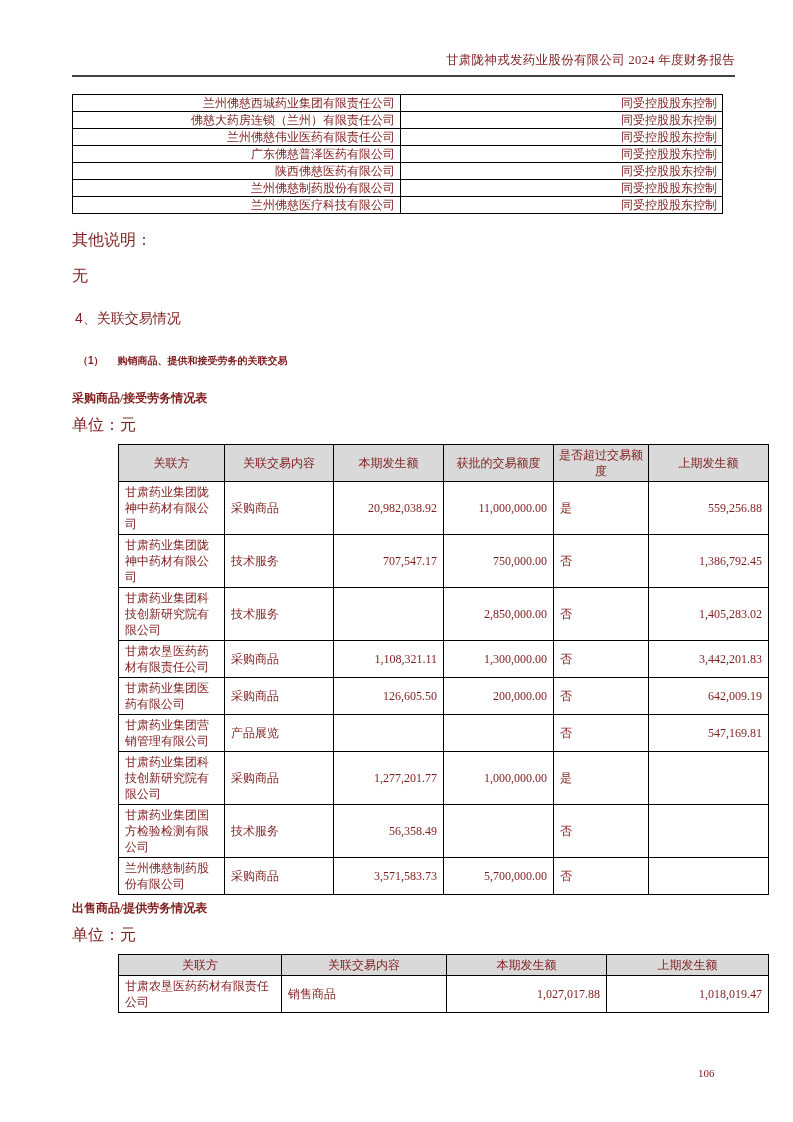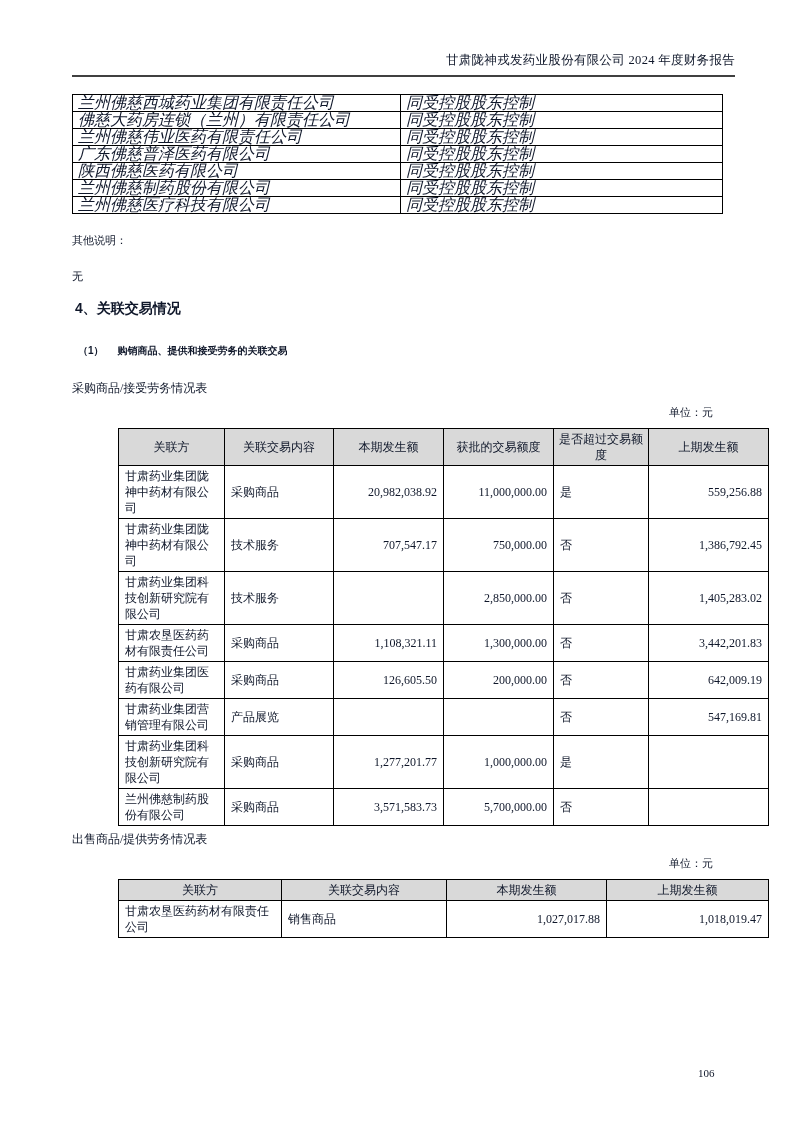--- a/index.html
+++ b/index.html
@@ -4,57 +4,57 @@
 <style>
   * { margin:0; padding:0; box-sizing:border-box; }
   html,body { background:#888; }
   .page {
     position:relative;
     width:793px; height:1122px;
     margin:0 auto;
     background:#ffffff;
     overflow:hidden;
     font-family:"Liberation Serif","DejaVu Serif",serif;
-    color:#0f172a;
+    color:#7f1d1d;
   }
   .content { position:absolute; left:72px; top:0; width:663px; }
 
   
   .doc-header {
     padding-top:52px; padding-bottom:6px;
     text-align:right;
     font-size:12.5px; letter-spacing:0.3px;
     border-bottom:2px solid #404040;
   }
 
   
   table { border-collapse:collapse; width:650px; table-layout:fixed; }
   td, th { border:1px solid #000; vertical-align:middle; word-break:break-all; }
 
   
   .rel-table { margin-top:17px; }
-  .rel-table td { font-size:16px; line-height:14px; padding:1px 5px; text-align:left;font-style:italic; }
-
-  
-  .para { font-size:11px; line-height:14px; }
+  .rel-table td { font-size:12px; line-height:14px; padding:1px 5px; text-align:right; }
+
+  
+  .para { font-size:16px; line-height:14px; }
   .notes-label { margin-top:19px; }
   .notes-value { margin-top:22px; }
   .h-section {
-    margin-top:17px; margin-left:3px;
+    margin-top:27px; margin-left:3px;
     font-family:"Liberation Sans","DejaVu Sans",sans-serif;
-    font-weight:bold; font-size:14px;
+    font-weight:normal; font-size:14px;
   }
   .h-sub {
     margin-top:26px; margin-left:6px;
     font-family:"Liberation Sans","DejaVu Sans",sans-serif;
     font-weight:bold; font-size:10px;
   }
   .h-sub .sub-num { margin-right:14px; }
-  .tbl-caption { margin-top:23px; font-size:12px; }
-  .unit-line { margin-top:10px; text-align:right; padding-right:22px; font-size:11px; }
+  .tbl-caption { margin-top:23px; font-size:12px;font-weight:bold; }
+  .unit-line { margin-top:10px; padding-right:22px; font-size:16px; }
 
   
   .data-table { margin-top:8px;margin-left:46px; }
   .data-table th {
     background:#d9d9d9;
     font-weight:normal; font-size:12px; line-height:16px;
     padding:2px 4px; text-align:center;
   }
   .data-table td { font-size:12px; line-height:16px; padding:2px 6px; text-align:left; }
   .data-table td.num { text-align:right; }
@@ -195,20 +195,28 @@
           </tr>
           <tr>
             <td>甘肃药业集团科技创新研究院有限公司</td>
             <td>采购商品</td>
             <td class="num">1,277,201.77</td>
             <td class="num">1,000,000.00</td>
             <td>是</td>
             <td class="num"></td>
           </tr>
           <tr>
+            <td>甘肃药业集团国方检验检测有限公司</td>
+            <td>技术服务</td>
+            <td class="num">56,358.49</td>
+            <td class="num"></td>
+            <td>否</td>
+            <td class="num"></td>
+          </tr>
+          <tr>
             <td>兰州佛慈制药股份有限公司</td>
             <td>采购商品</td>
             <td class="num">3,571,583.73</td>
             <td class="num">5,700,000.00</td>
             <td>否</td>
             <td class="num"></td>
           </tr>
         </tbody>
     </table>
 

